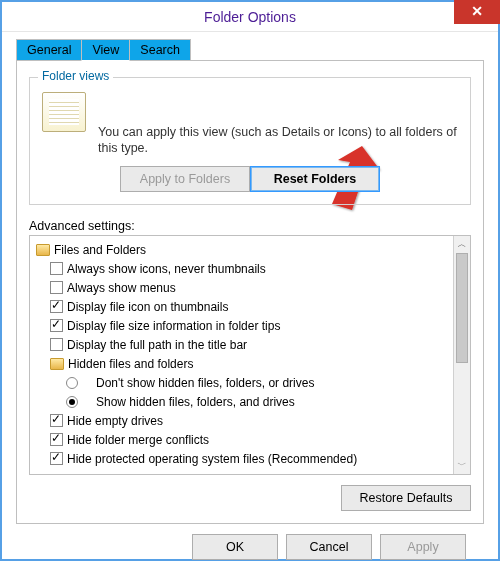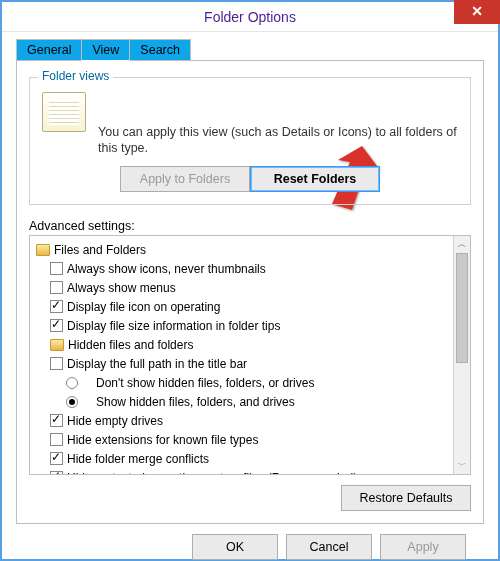--- a/index.html
+++ b/index.html
@@ -83,49 +83,45 @@
           <div class="node lvl1">
               <span class="chk"></span>
               <span>Always show icons, never thumbnails</span>
             </div>
           <div class="node lvl1">
               <span class="chk"></span>
               <span>Always show menus</span>
             </div>
           <div class="node lvl1">
               <span class="chk checked"></span>
-              <span>Display file icon on operating</span>
+              <span>Display file icon on thumbnails</span>
             </div>
           <div class="node lvl1">
               <span class="chk checked"></span>
               <span>Display file size information in folder tips</span>
             </div>
           <div class="node lvl1">
+              <span class="chk"></span>
+              <span>Display the full path in the title bar</span>
+            </div>
+          <div class="node lvl1">
               <span class="folder-ic"></span>
               <span>Hidden files and folders</span>
-            </div>
-          <div class="node lvl1">
-              <span class="chk"></span>
-              <span>Display the full path in the title bar</span>
             </div>
           <div class="node lvl2">
               <span class="radio"></span>
               <span>Don't show hidden files, folders, or drives</span>
             </div>
           <div class="node lvl2">
               <span class="radio sel"></span>
               <span>Show hidden files, folders, and drives</span>
             </div>
           <div class="node lvl1">
               <span class="chk checked"></span>
               <span>Hide empty drives</span>
-            </div>
-          <div class="node lvl1">
-              <span class="chk"></span>
-              <span>Hide extensions for known file types</span>
             </div>
           <div class="node lvl1">
               <span class="chk checked"></span>
               <span>Hide folder merge conflicts</span>
             </div>
           <div class="node lvl1">
               <span class="chk checked"></span>
               <span>Hide protected operating system files (Recommended)</span>
             </div>
         </div>

